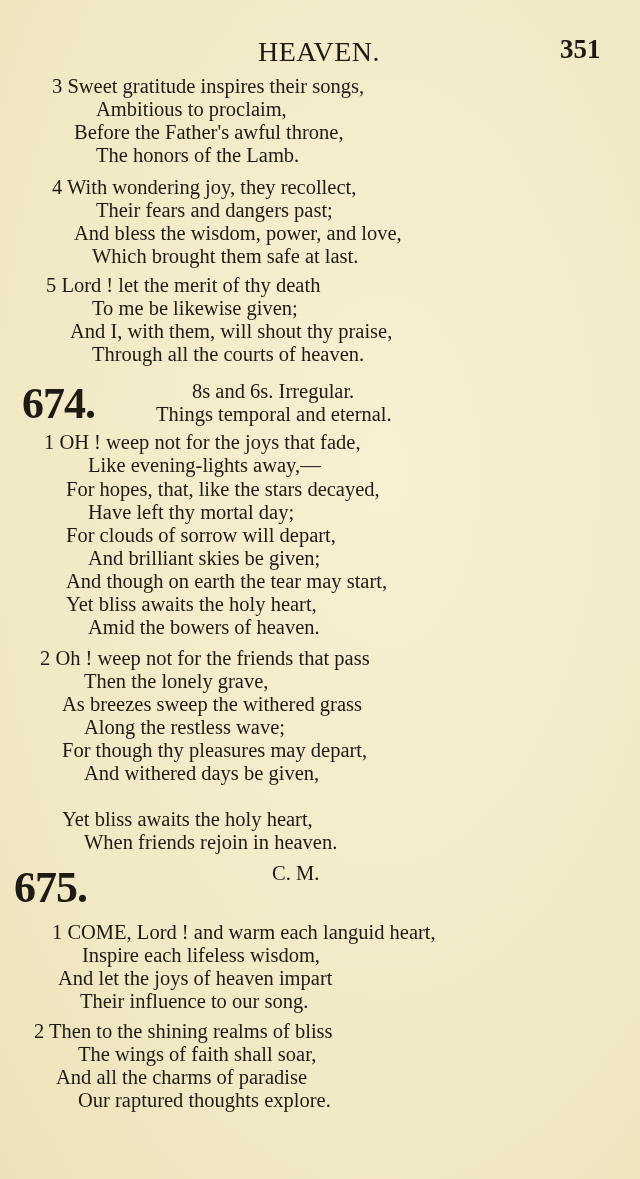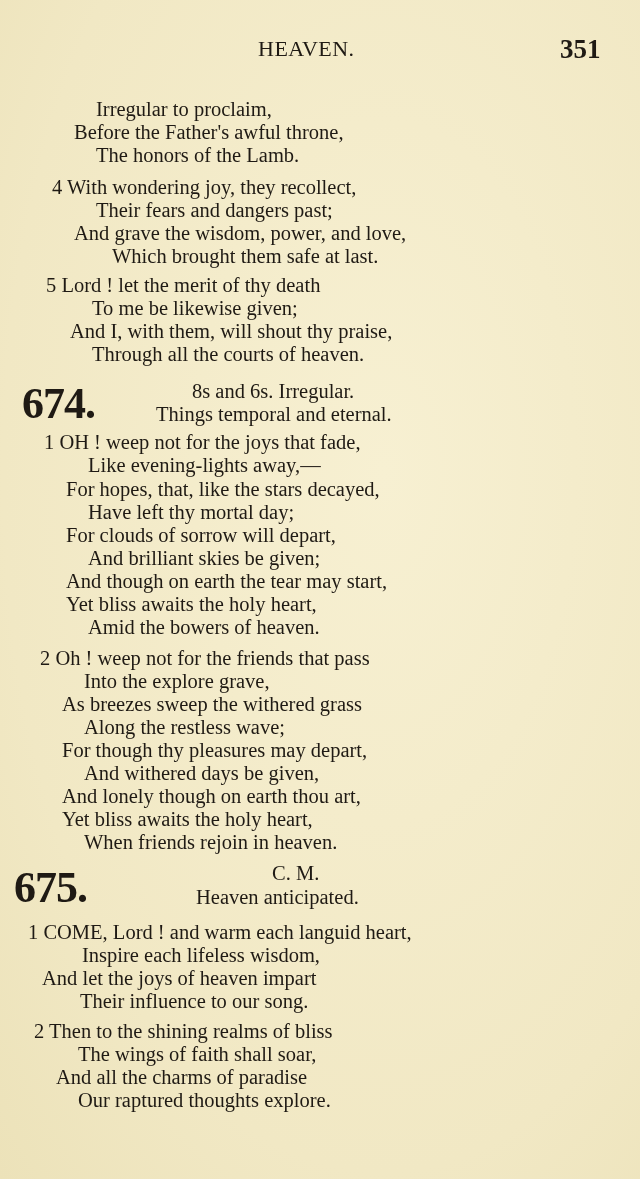--- a/index.html
+++ b/index.html
@@ -6,74 +6,73 @@
   body {
     width:640px; height:1179px; overflow:hidden;
     background:#f4eccb;
     font-family:"Liberation Serif", "DejaVu Serif", serif;
     color:#1f1a14;
     position:relative;
   }
   .page { position:absolute; left:0; top:0; width:640px; height:1179px;
     background: radial-gradient(ellipse at 60% 40%, #f7f0d2 0%, #f1e8c4 70%, #ece2b9 100%); }
   .header { position:absolute; top:36px; left:0; width:640px; height:30px; }
-  .running-title { position:absolute; left:258px; top:0; font-size:22px; letter-spacing:0.5px; }
+  .running-title { position:absolute; left:258px; top:0; font-size:28px; letter-spacing:0.5px; }
   .page-number { position:absolute; left:560px; top:-2px; font-size:27px; font-weight:bold;text-align:center; }
   .line { position:absolute; font-size:20.5px; white-space:nowrap; line-height:24px; }
   .hymn-num { position:absolute; font-size:44px; font-weight:bold; letter-spacing:-1px; }
   .meter { position:absolute; font-size:20.5px; white-space:nowrap; }
   .subtitle { position:absolute; font-size:20.5px; white-space:nowrap; }
 </style>
 </head>
 <body>
 
 <div class="page">
   <div class="header">
     <span class="running-title">HEAVEN.</span>
     <span class="page-number">351</span>
   </div>
 
-  <div class="line" style="left:96px;top:97px">Irregular to proclaim,</div>
+  <div class="line" style="left:52px;top:74px">3 Sweet gratitude inspires their songs,</div>
+  <div class="line" style="left:96px;top:97px">Ambitious to proclaim,</div>
   <div class="line" style="left:74px;top:120px">Before the Father's awful throne,</div>
   <div class="line" style="left:96px;top:143px">The honors of the Lamb.</div>
   <div class="line" style="left:52px;top:175px">4 With wondering joy, they recollect,</div>
   <div class="line" style="left:96px;top:198px">Their fears and dangers past;</div>
-  <div class="line" style="left:74px;top:221px">And grave the wisdom, power, and love,</div>
-  <div class="line" style="left:112px;top:244px">Which brought them safe at last.</div>
+  <div class="line" style="left:74px;top:221px">And bless the wisdom, power, and love,</div>
+  <div class="line" style="left:92px;top:244px">Which brought them safe at last.</div>
   <div class="line" style="left:46px;top:273px">5 Lord ! let the merit of thy death</div>
   <div class="line" style="left:92px;top:296px">To me be likewise given;</div>
   <div class="line" style="left:70px;top:319px">And I, with them, will shout thy praise,</div>
   <div class="line" style="left:92px;top:342px">Through all the courts of heaven.</div>
 
   <div class="hymn-num" style="left:22px;top:378px">674.</div>
   <div class="meter" style="left:192px;top:380px">8s and 6s.   Irregular.</div>
   <div class="subtitle" style="left:156px;top:403px">Things temporal and eternal.</div>
   <div class="line" style="left:44px;top:430px">1 OH ! weep not for the joys that fade,</div>
   <div class="line" style="left:88px;top:453px">Like evening-lights away,—</div>
   <div class="line" style="left:66px;top:477px">For hopes, that, like the stars decayed,</div>
   <div class="line" style="left:88px;top:500px">Have left thy mortal day;</div>
   <div class="line" style="left:66px;top:523px">For clouds of sorrow will depart,</div>
   <div class="line" style="left:88px;top:546px">And brilliant skies be given;</div>
   <div class="line" style="left:66px;top:569px">And though on earth the tear may start,</div>
   <div class="line" style="left:66px;top:592px">Yet bliss awaits the holy heart,</div>
   <div class="line" style="left:88px;top:615px">Amid the bowers of heaven.</div>
   <div class="line" style="left:40px;top:646px">2 Oh ! weep not for the friends that pass</div>
-  <div class="line" style="left:84px;top:669px">Into the explore grave,</div>
+  <div class="line" style="left:84px;top:669px">Then the lonely grave,</div>
   <div class="line" style="left:62px;top:692px">As breezes sweep the withered grass</div>
   <div class="line" style="left:84px;top:715px">Along the restless wave;</div>
   <div class="line" style="left:62px;top:738px">For though thy pleasures may depart,</div>
   <div class="line" style="left:84px;top:761px">And withered days be given,</div>
-  <div class="line" style="left:62px;top:784px">And lonely though on earth thou art,</div>
   <div class="line" style="left:62px;top:807px">Yet bliss awaits the holy heart,</div>
   <div class="line" style="left:84px;top:830px">When friends rejoin in heaven.</div>
 
   <div class="hymn-num" style="left:14px;top:862px">675.</div>
   <div class="meter" style="left:272px;top:862px">C. M.</div>
-  <div class="subtitle" style="left:196px;top:886px">Heaven anticipated.</div>
-  <div class="line" style="left:28px;top:920px">1 COME, Lord ! and warm each languid heart,</div>
+  <div class="line" style="left:52px;top:920px">1 COME, Lord ! and warm each languid heart,</div>
   <div class="line" style="left:82px;top:943px">Inspire each lifeless wisdom,</div>
-  <div class="line" style="left:42px;top:966px">And let the joys of heaven impart</div>
+  <div class="line" style="left:58px;top:966px">And let the joys of heaven impart</div>
   <div class="line" style="left:80px;top:989px">Their influence to our song.</div>
   <div class="line" style="left:34px;top:1019px">2 Then to the shining realms of bliss</div>
   <div class="line" style="left:78px;top:1042px">The wings of faith shall soar,</div>
   <div class="line" style="left:56px;top:1065px">And all the charms of paradise</div>
   <div class="line" style="left:78px;top:1088px">Our raptured thoughts explore.</div>
 </div>
 
 </body></html>

